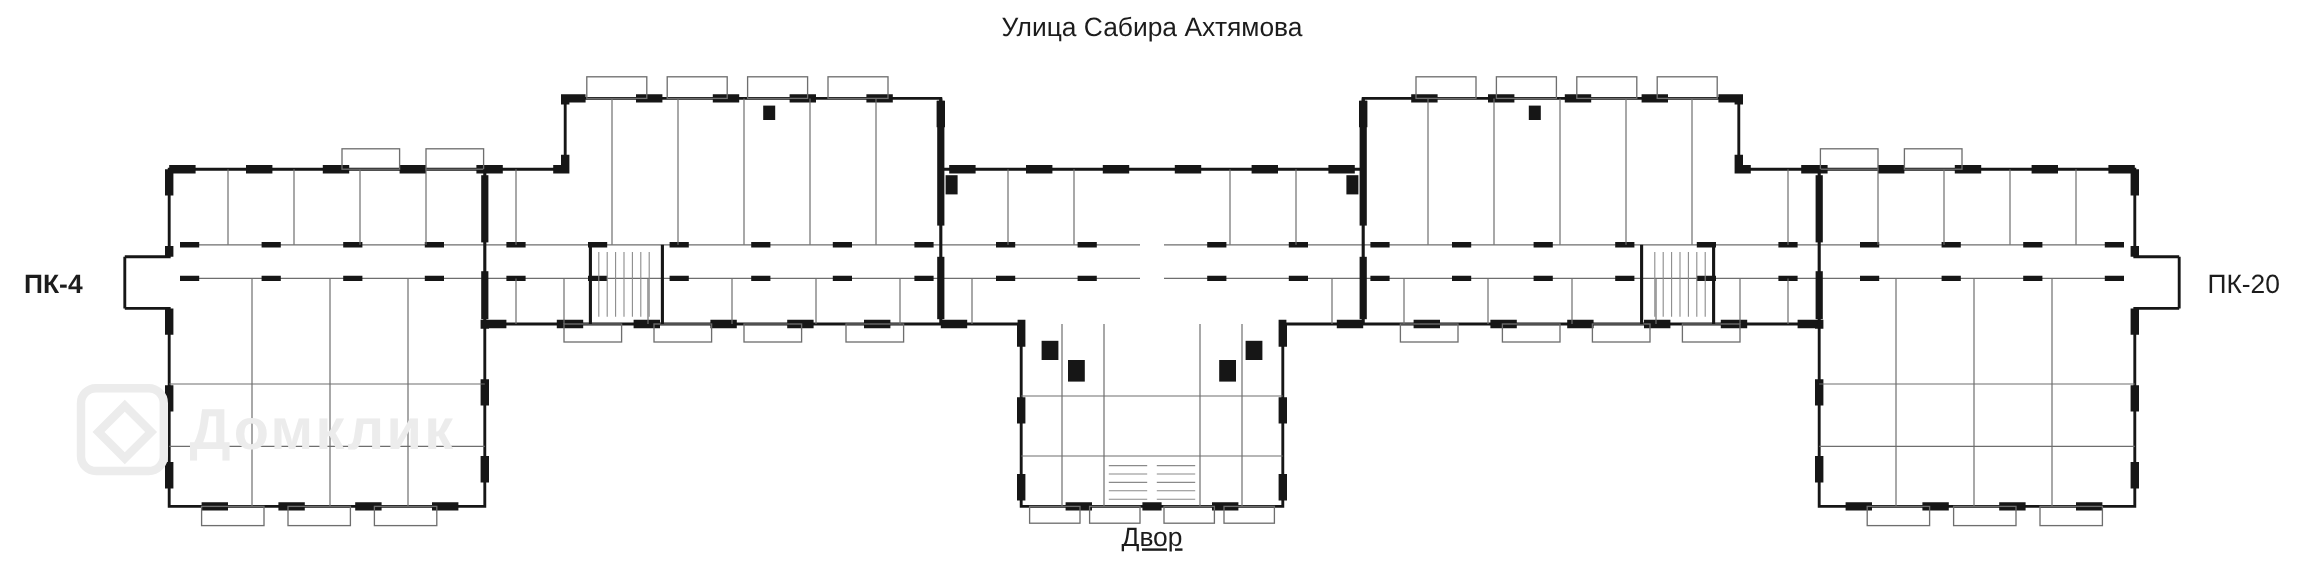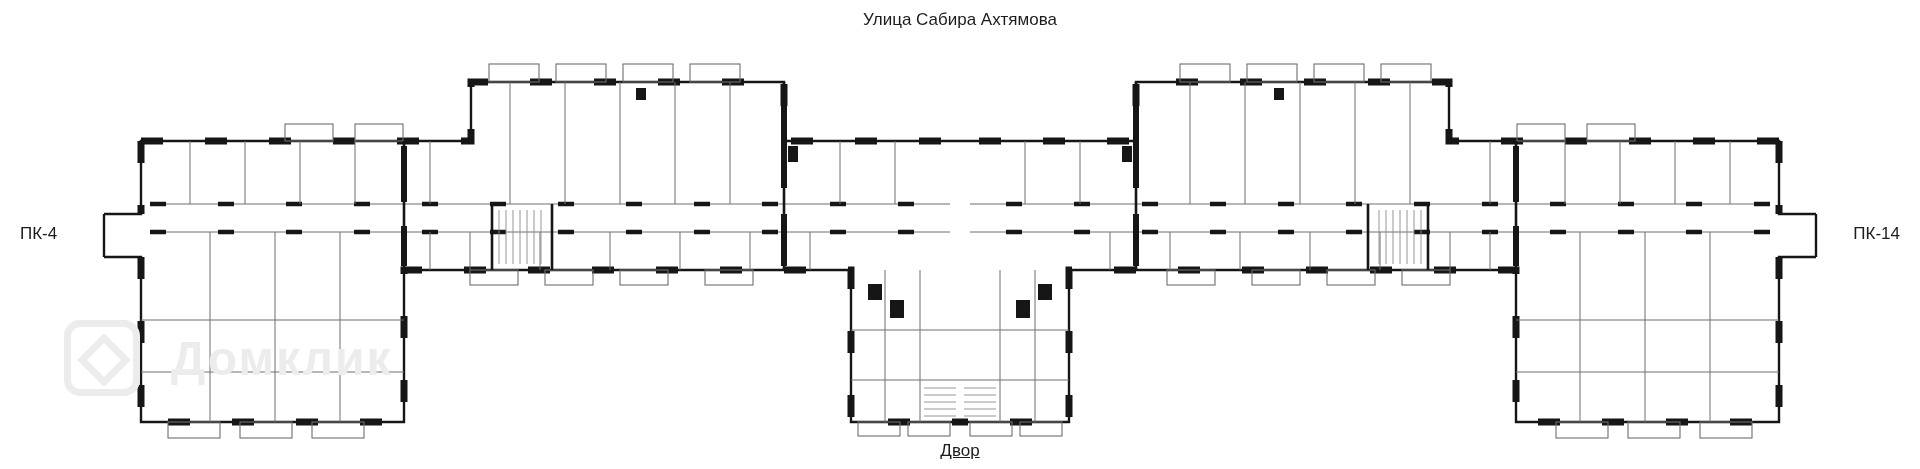--- a/index.html
+++ b/index.html
@@ -6,43 +6,43 @@
   body{
     width:1920px;height:469px;
     background:#ffffff;
     font-family:"Liberation Sans", sans-serif;
     position:relative;
     overflow:hidden;
   }
   .label{
     position:absolute;
     color:var(--label,#1c1c1c);
-    font-size:17px;
+    font-size:22px;
     white-space:nowrap;
   }
   .street-label{top:10px;left:50%;transform:translateX(-50%);}
   .courtyard-label{bottom:8px;left:50%;transform:translateX(-50%);text-decoration:underline;}
-  .pk-left{top:224px;left:20px;}
+  .pk-left{top:224px;left:20px;font-weight:bold;}
   .pk-right{top:224px;right:20px;}
 
   .plan-wrap{position:absolute;inset:0;}
   svg{display:block;}
 
   .wall{fill:none;stroke:var(--wall,#161616);stroke-width:2.4;}
   .pier{fill:none;stroke:var(--wall,#161616);stroke-width:7;stroke-dasharray:22 42;}
   .partition{stroke:var(--partition,#6e6e6e);stroke-width:1;}
   .partition-thick{stroke:var(--wall,#161616);stroke-width:2.6;}
   .balcony{fill:none;stroke:var(--partition,#6e6e6e);stroke-width:1.1;}
   .stair{stroke:#8a8a8a;stroke-width:0.9;}
   .shaft{fill:var(--wall,#161616);}
   .corridor-pier{stroke:var(--wall,#161616);stroke-width:4.5;stroke-dasharray:16 52;fill:none;}
 
   .watermark{
     position:absolute;left:64px;top:320px;
-    display:flex;align-items:center;gap:31px;
+    display:flex;align-items:center;gap:18px;
     pointer-events:none;
   }
   .watermark-logo{
     width:62px;height:62px;
     border:7px solid var(--watermark,#ececec);
     border-radius:16px;
     position:relative;
   }
   .watermark-logo .house{
     position:absolute;left:14px;top:14px;
@@ -54,21 +54,21 @@
     font-size:48px;font-weight:700;
     color:var(--watermark,#ececec);
     letter-spacing:2px;
   }
 </style>
 </head>
 <body>
 
 <div class="label street-label">Улица Сабира Ахтямова</div>
 <div class="label pk-left">ПК-4</div>
-<div class="label pk-right">ПК-14</div>
+<div class="label pk-right">ПК-20</div>
 <div class="label courtyard-label">Двор</div>
 
 <div class="plan-wrap">
 <svg width="1920" height="469" viewBox="0 0 1920 469">
 
   <g id="half-left">
 
     <path class="wall" d="M104,214 H141 V141 H471 V82 H784 V141 H960
          M104,257 H141 V422 H404 V270 H851 V422 H960
          M104,214 V257"></path>

